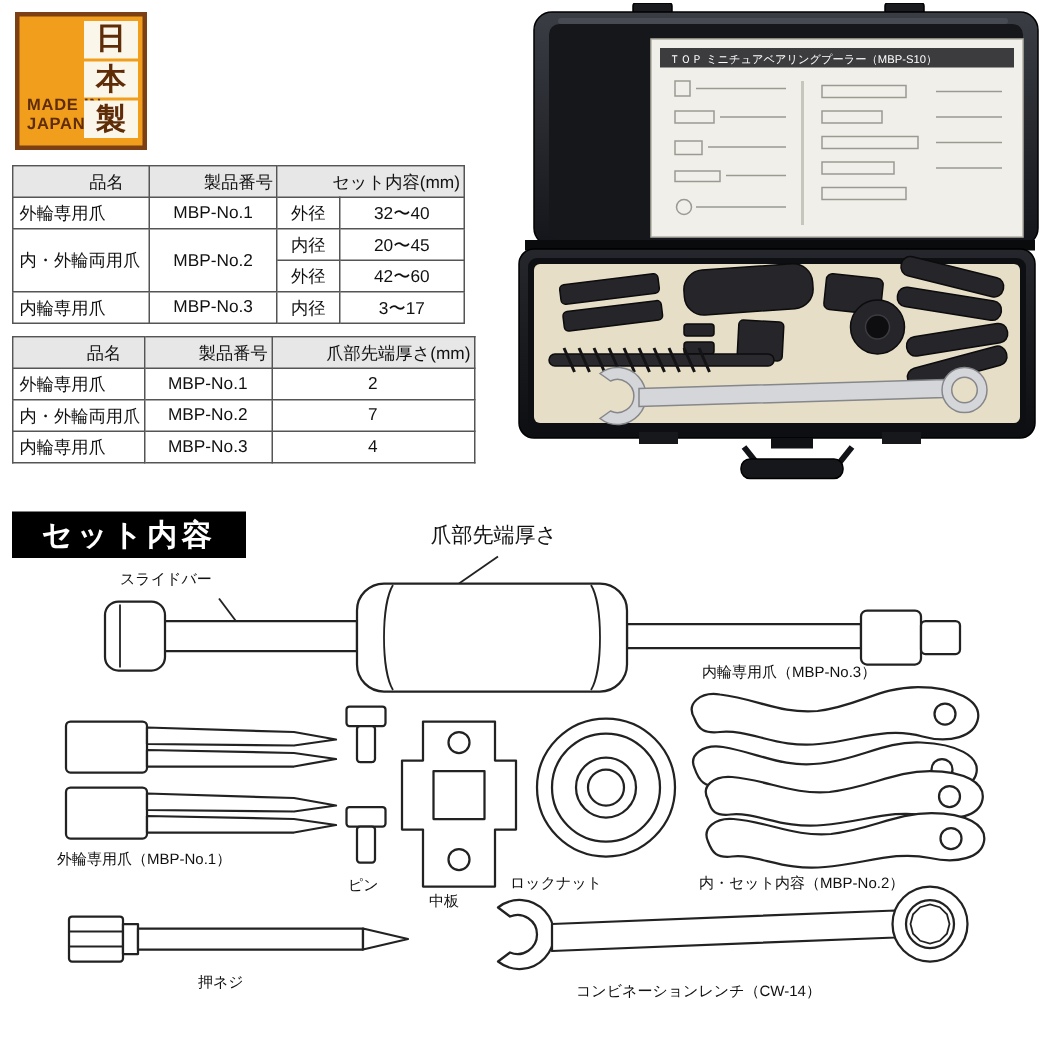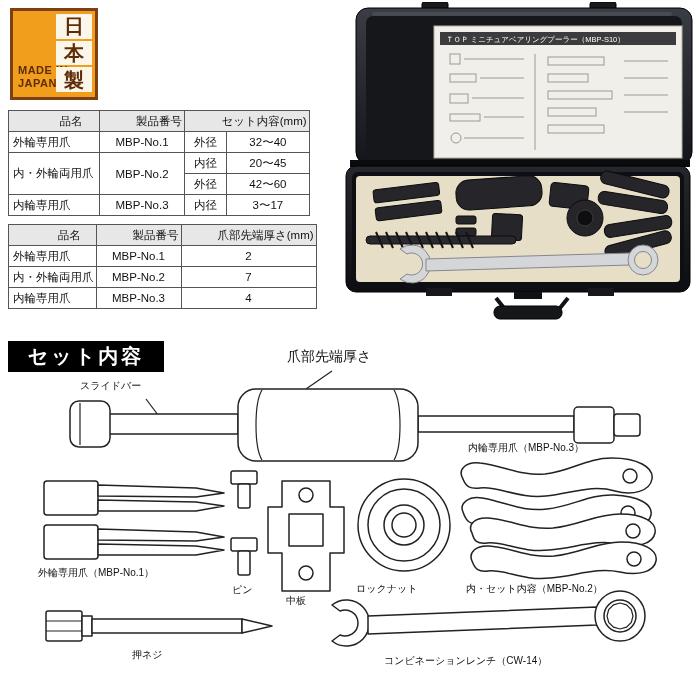--- a/index.html
+++ b/index.html
@@ -295,16 +295,16 @@
     <polygon class="tline" points="633,281 631.3,287.5 626.5,292.2 620,294 613.5,292.2 608.7,287.5 607,281 608.7,274.5 613.5,269.8 620,268 626.5,269.8 631.3,274.5"></polygon>
   </g>
 </svg>
 
 <div class="dlabel" id="label-slide-hammer" style="left:287px; top:348px;">爪部先端厚さ</div>
 <div class="dlabel" style="left:80px;  top:379px;">スライドバー</div>
 <div class="dlabel" style="left:468px; top:441px;">内輪専用爪（MBP-No.3）</div>
 <div class="dlabel" style="left:38px;  top:566px;">外輪専用爪（MBP-No.1）</div>
 <div class="dlabel" style="left:232px; top:583px;">ピン</div>
 <div class="dlabel" style="left:286px; top:594px;">中板</div>
-<div class="dlabel" style="left:356px; top:582px;">ロックナット</div>
+<div class="dlabel" style="left:340px; top:582px;">ロックナット</div>
 <div class="dlabel" style="left:466px; top:582px;">内・セット内容（MBP-No.2）</div>
 <div class="dlabel" style="left:132px; top:648px;">押ネジ</div>
 <div class="dlabel" style="left:340px; top:654px;margin-left:44px;">コンビネーションレンチ（CW-14）</div>
 
 </body></html>

